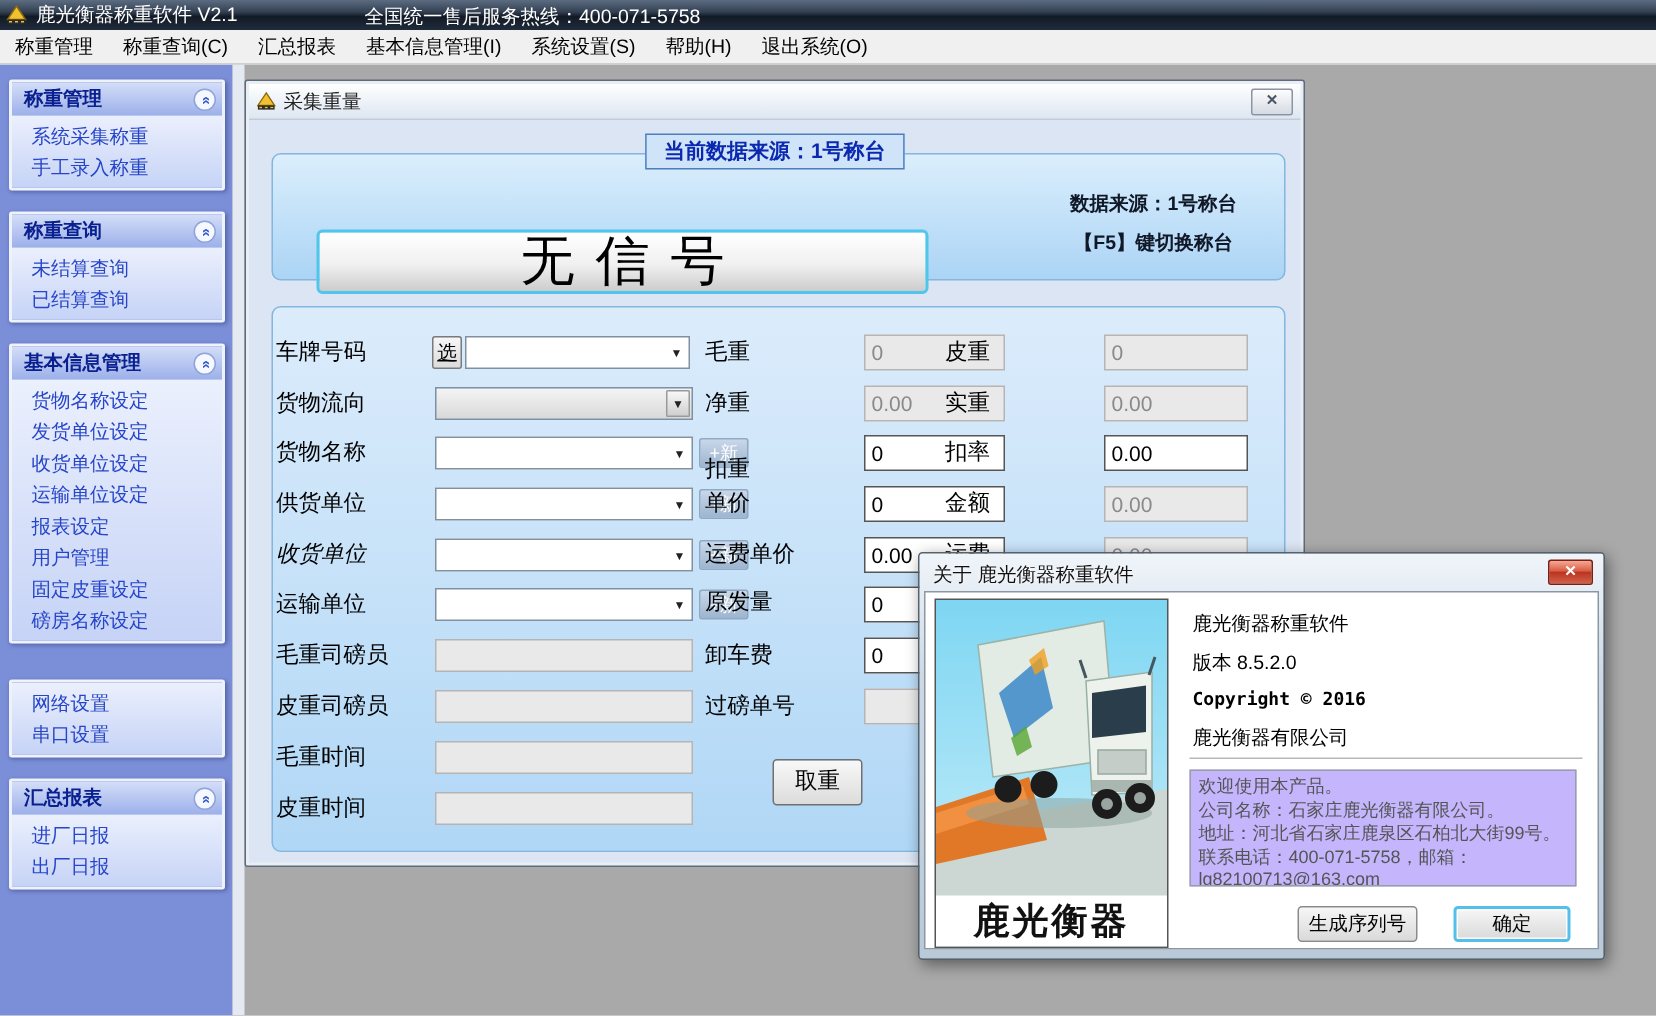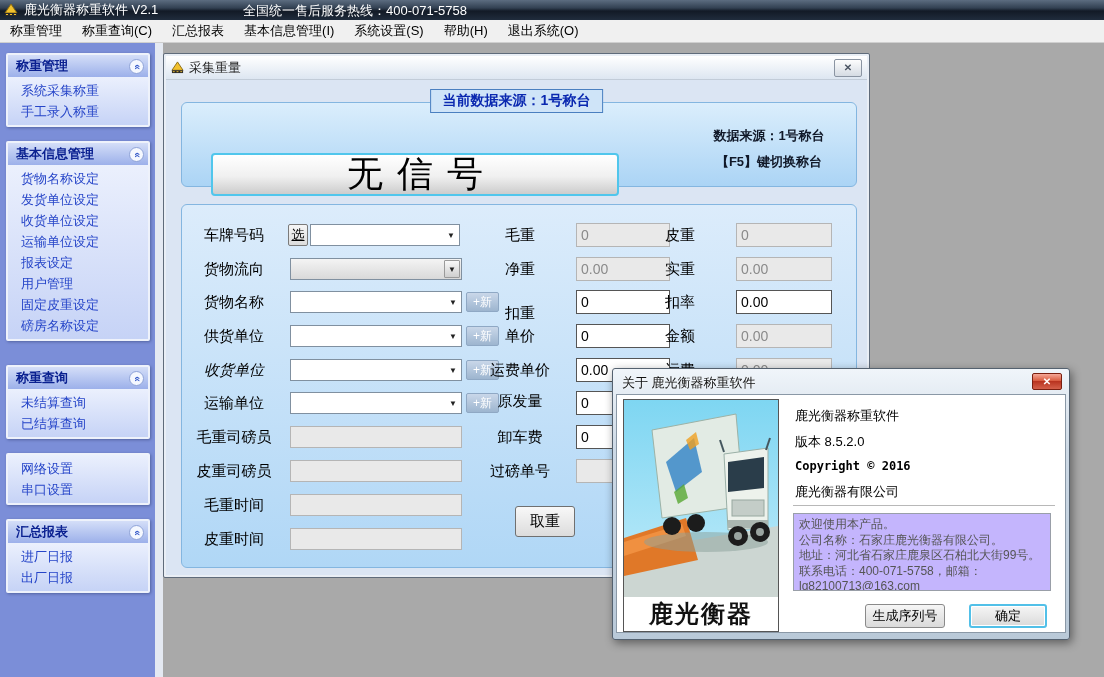--- a/index.html
+++ b/index.html
@@ -55,21 +55,21 @@
     border:2px solid #50c6ec;border-radius:4px;
     background:linear-gradient(180deg,#ffffff 0%,#f0f0f0 55%,#cccccc 100%);
     display:flex;align-items:center;justify-content:center;
     font-size:36px;color:#000;letter-spacing:14px;text-indent:14px;margin-top:24px;}
   .signal-info{position:absolute;right:8px;top:20px;width:158px;text-align:center;
     font-size:13px;font-weight:bold;color:#101828;line-height:26px;}
 
   .form-panel{position:absolute;left:15px;top:124px;width:676px;height:364px;box-sizing:border-box;
     border:1px solid #84b6e0;border-radius:6px;background:linear-gradient(180deg,#dcecfb,#b0d7f6);}
 
-  .flabel{position:absolute;width:100px;text-align:center;font-size:15px;color:#000;line-height:22px;}
+  .flabel{position:absolute;width:100px;text-align:left;font-size:15px;color:#000;line-height:22px;}
   .combo{position:absolute;height:22px;background:#fff;border:1px solid #8090a0;display:flex;
     box-sizing:border-box;cursor:default;}
   .combo .cfield{flex:1;}
   .combo .carrow{width:16px;display:flex;align-items:center;justify-content:center;font-size:8px;
     color:#222;}
   .combo.gray{background:linear-gradient(180deg,#f4f4f4,#d9d9d9);}
   .combo.gray .carrow{background:linear-gradient(180deg,#f8f8f8,#cfcfcf);border:1px solid #9a9a9a;
     margin:1px;border-radius:1px;box-sizing:border-box;}
   .selbtn{position:absolute;width:20px;height:22px;box-sizing:border-box;
     background:linear-gradient(180deg,#f6f6f6,#dcdcdc);border:1px solid #7a7a7a;border-radius:2px;
@@ -150,45 +150,45 @@
       <div class="sb-head">
         <span>称重管理</span>
         <span class="sb-chevron"><span>«</span></span>
       </div>
       <div class="sb-items">
         <div class="sb-item">系统采集称重</div>
         <div class="sb-item">手工录入称重</div>
       </div>
     </div>
 
+    <div class="sb-panel">
+      <div class="sb-head">
+        <span>称重查询</span>
+        <span class="sb-chevron"><span>«</span></span>
+      </div>
+      <div class="sb-items">
+        <div class="sb-item">未结算查询</div>
+        <div class="sb-item">已结算查询</div>
+      </div>
+    </div>
+
     <div class="sb-panel tall">
       <div class="sb-head">
         <span>基本信息管理</span>
         <span class="sb-chevron"><span>«</span></span>
       </div>
       <div class="sb-items">
         <div class="sb-item">货物名称设定</div>
         <div class="sb-item">发货单位设定</div>
         <div class="sb-item">收货单位设定</div>
         <div class="sb-item">运输单位设定</div>
         <div class="sb-item">报表设定</div>
         <div class="sb-item">用户管理</div>
         <div class="sb-item">固定皮重设定</div>
         <div class="sb-item">磅房名称设定</div>
-      </div>
-    </div>
-
-    <div class="sb-panel">
-      <div class="sb-head">
-        <span>称重查询</span>
-        <span class="sb-chevron"><span>«</span></span>
-      </div>
-      <div class="sb-items">
-        <div class="sb-item">未结算查询</div>
-        <div class="sb-item">已结算查询</div>
       </div>
     </div>
 
     <div class="sb-panel">
       <div class="sb-items">
         <div class="sb-item">网络设置</div>
         <div class="sb-item">串口设置</div>
       </div>
     </div>
 

